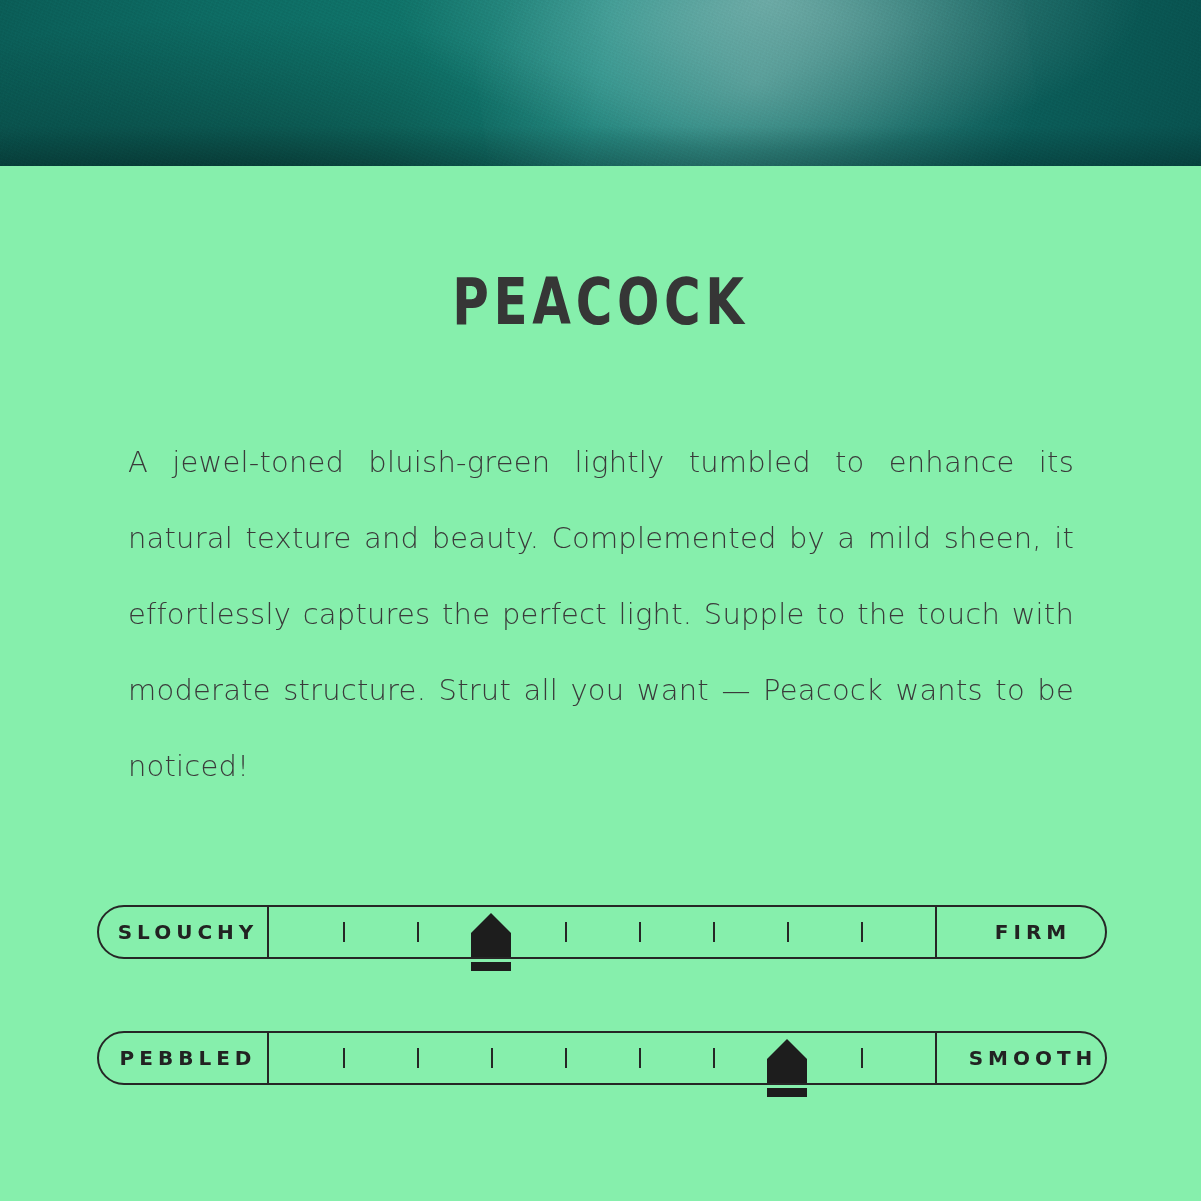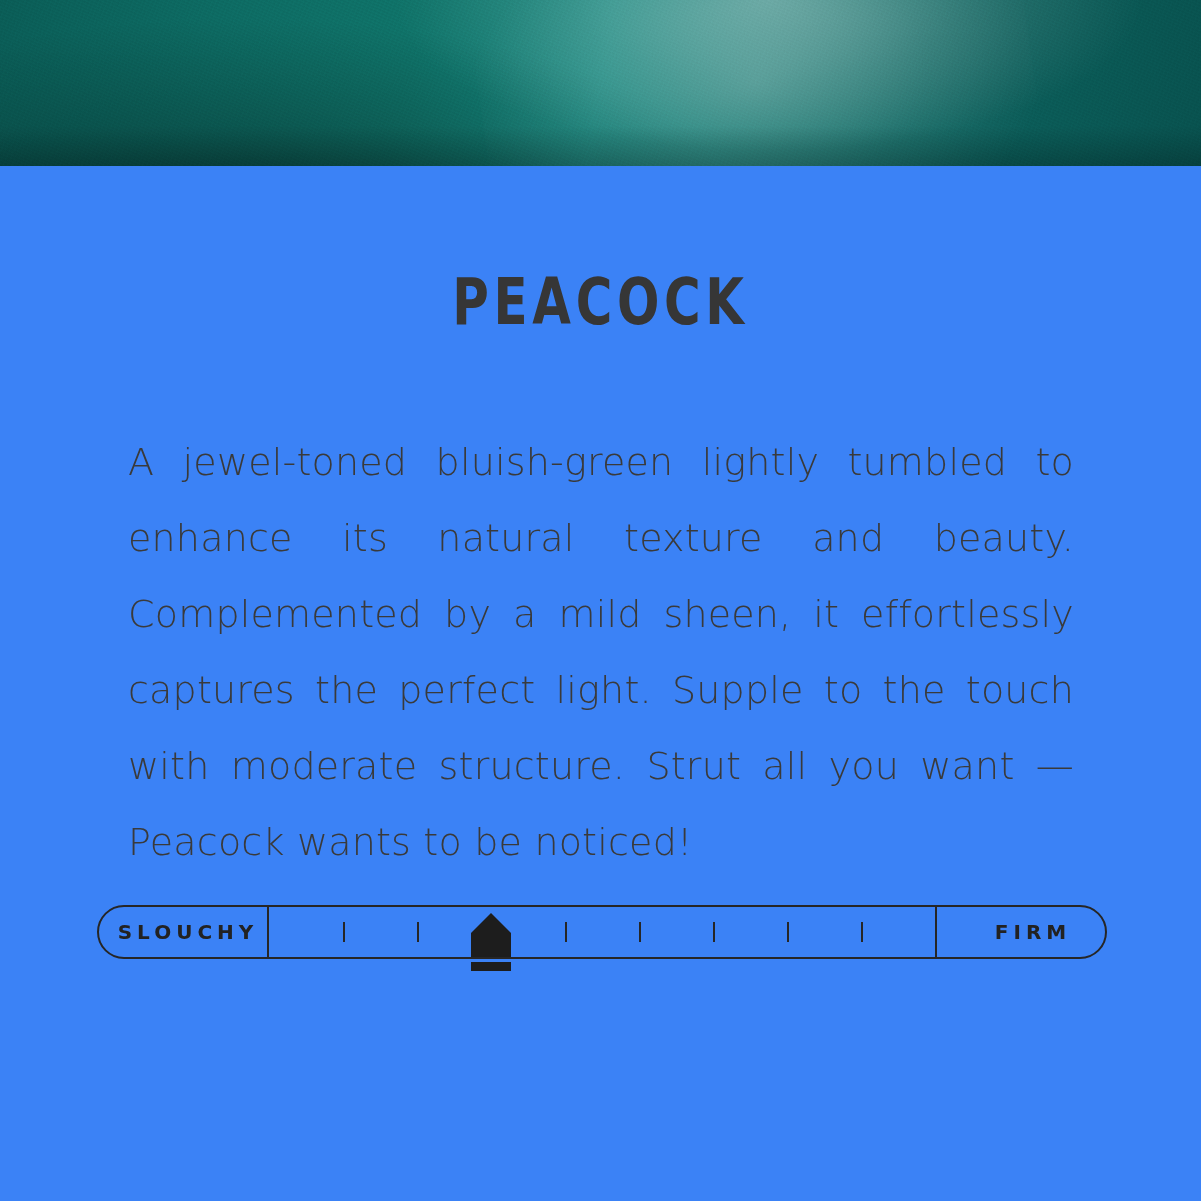--- a/index.html
+++ b/index.html
@@ -10,21 +10,21 @@
     width: 1201px;
     height: 1201px;
     background: #ebebeb;
     font-family: "Liberation Sans", sans-serif;
     overflow: hidden;
   }
   .page {
     position: relative;
     width: 1201px;
     height: 1201px;
-    background: #3b82f6;
+    background: #86efac;
     box-sizing: border-box;
   }
 
   
   .swatch {
     position: absolute;
     left: 0;
     top: 0;
     width: 1201px;
     height: 166px;
@@ -78,21 +78,21 @@
     line-height: 1;
   }
 
   
   .desc {
     position: absolute;
     left: 128px;
     top: 424px;
     width: 946px;
     font-family: "DejaVu Sans", sans-serif;
-    font-size: 38px;
+    font-size: 29px;
     line-height: 76px;
     color: #3a3a3a;
     text-align: justify;
     letter-spacing: 0.2px;
     font-weight: 300;
   }
 
   
   .sliders {
     position: absolute;
@@ -214,15 +214,35 @@
           <div class="tick" style="left: 77.7778%;"></div>
           <div class="tick" style="left: 88.8889%;"></div>
         </div>
       <div class="marker" style="left: 394px;">
         <div class="house"></div>
         <div class="body"></div>
         <div class="base"></div>
       </div>
     </div>
 
+    <div class="slider-row">
+      <div class="track"></div>
+      <div class="cap cap-left">PEBBLED</div>
+      <div class="cap cap-right">SMOOTH</div>
+      <div class="ticks">
+          <div class="tick" style="left: 11.1111%;"></div>
+          <div class="tick" style="left: 22.2222%;"></div>
+          <div class="tick" style="left: 33.3333%;"></div>
+          <div class="tick" style="left: 44.4444%;"></div>
+          <div class="tick" style="left: 55.5556%;"></div>
+          <div class="tick" style="left: 66.6667%;"></div>
+          <div class="tick" style="left: 77.7778%;"></div>
+          <div class="tick" style="left: 88.8889%;"></div>
+        </div>
+      <div class="marker" style="left: 690px;">
+        <div class="house"></div>
+        <div class="body"></div>
+        <div class="base"></div>
+      </div>
+    </div>
 
   </div>
 </div>
 
 </body></html>

